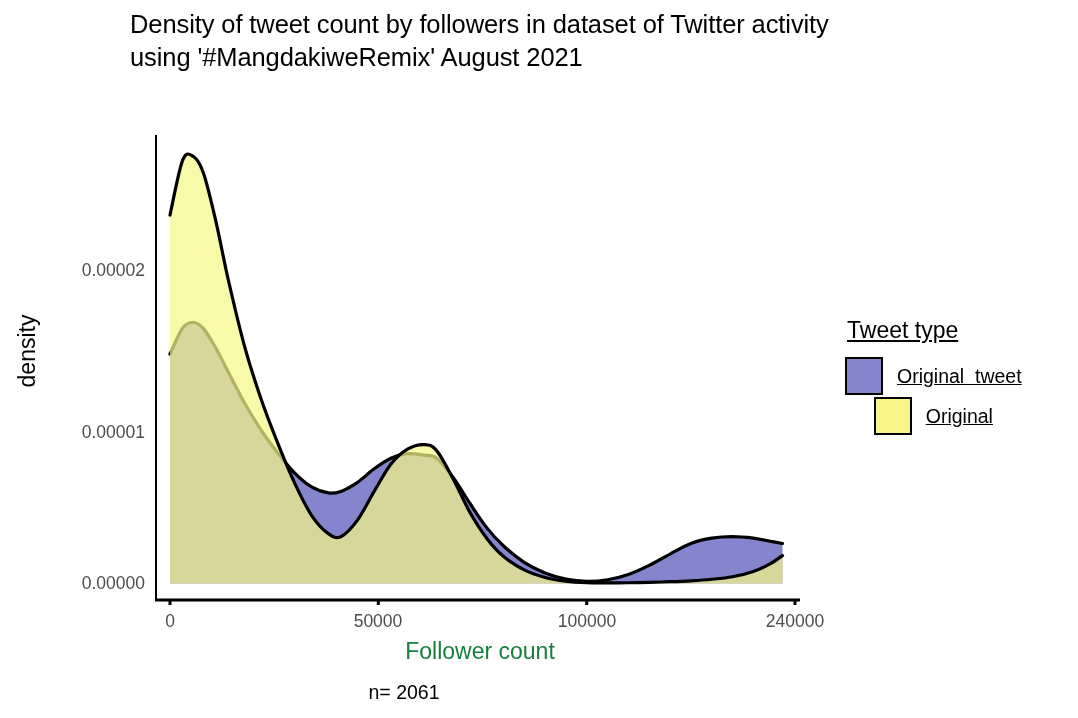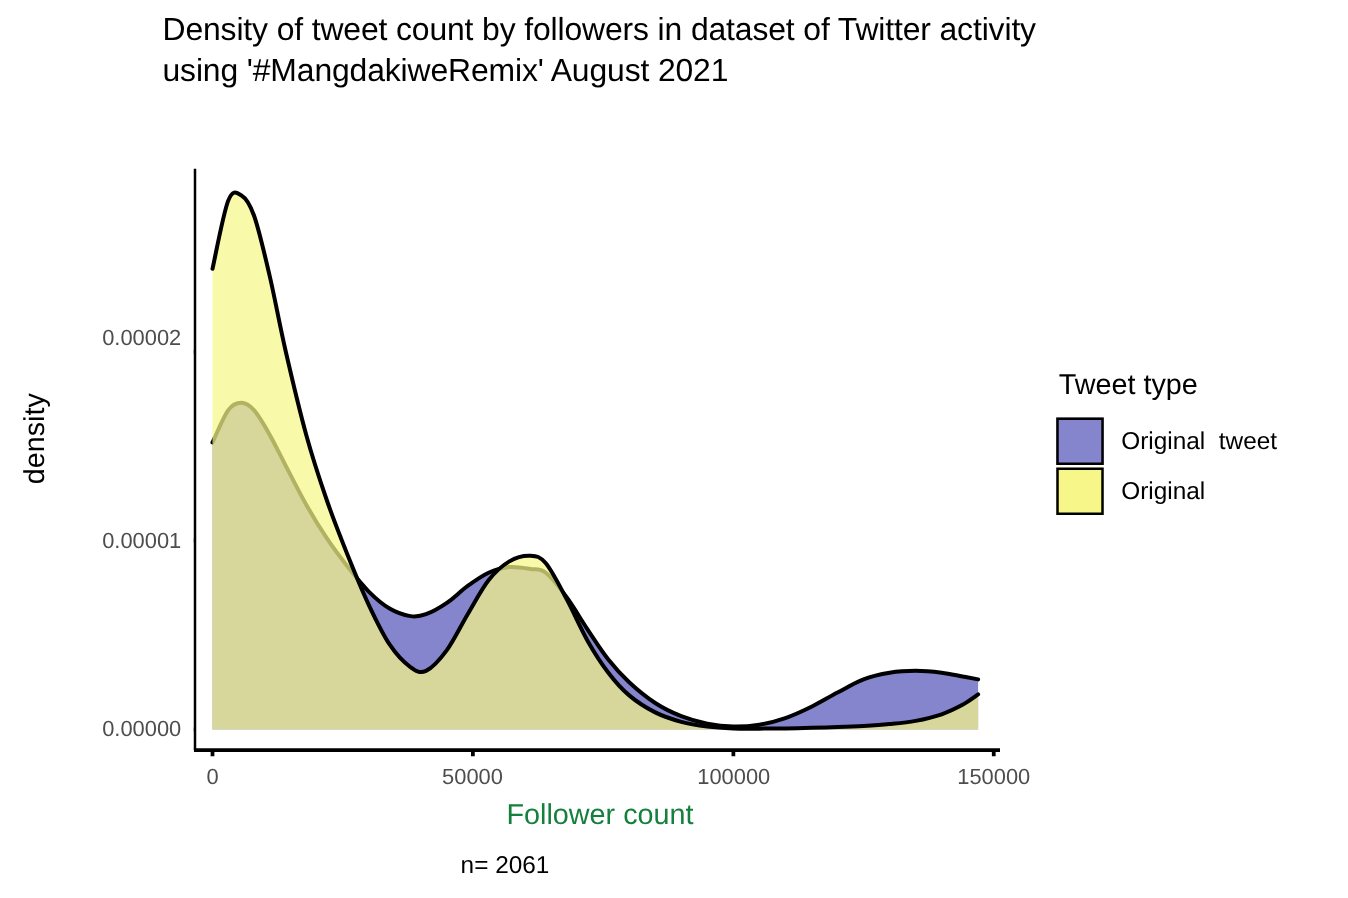--- a/index.html
+++ b/index.html
@@ -102,32 +102,34 @@
     left: 0;
     top: 611px;
     width: 1078px;
     height: 30px;
   }
 
   
   #legend {
     position: absolute;
     left: 845px;
-    top: 294px;
+    top: 317px;
+    text-decoration: underline;
   }
   #legend-title {
     font-size: 23px;
     color: #000000;
     margin: 0 0 12px 2px;
     white-space: nowrap;
   }
   .legend-row {
     display: flex;
     align-items: center;
     height: 40px;
+    justify-content: center;
   }
   .legend-swatch {
     width: 38px;
     height: 38px;
     border: 2.5px solid #000000;
     box-sizing: border-box;
     flex: 0 0 auto;
   }
   .legend-label {
     margin-left: 14px;
@@ -161,21 +163,21 @@
   <div id="y-tick-labels">
     <div class="y-tick-label" style="top:260px">0.00002</div>
     <div class="y-tick-label" style="top:422px">0.00001</div>
     <div class="y-tick-label" style="top:573px">0.00000</div>
   </div>
 
   <div id="x-tick-labels">
     <div class="x-tick-label" style="left:100px">0</div>
     <div class="x-tick-label" style="left:308px">50000</div>
     <div class="x-tick-label" style="left:517px">100000</div>
-    <div class="x-tick-label" style="left:725px">150000</div>
+    <div class="x-tick-label" style="left:725px">240000</div>
   </div>
 
   <div id="plot-panel">
     <svg id="plot-svg" width="645" height="475" viewBox="0 0 645 475">
 
       <line x1="0.5" y1="5" x2="0.5" y2="470" stroke="#000000" stroke-width="3"></line>
       <line x1="0" y1="470" x2="645" y2="470" stroke="#000000" stroke-width="3"></line>
 
       <line x1="-7" y1="151.5" x2="0" y2="151.5" stroke="#000000" stroke-width="3"></line>
       <line x1="-7" y1="302.5" x2="0" y2="302.5" stroke="#000000" stroke-width="3"></line>

